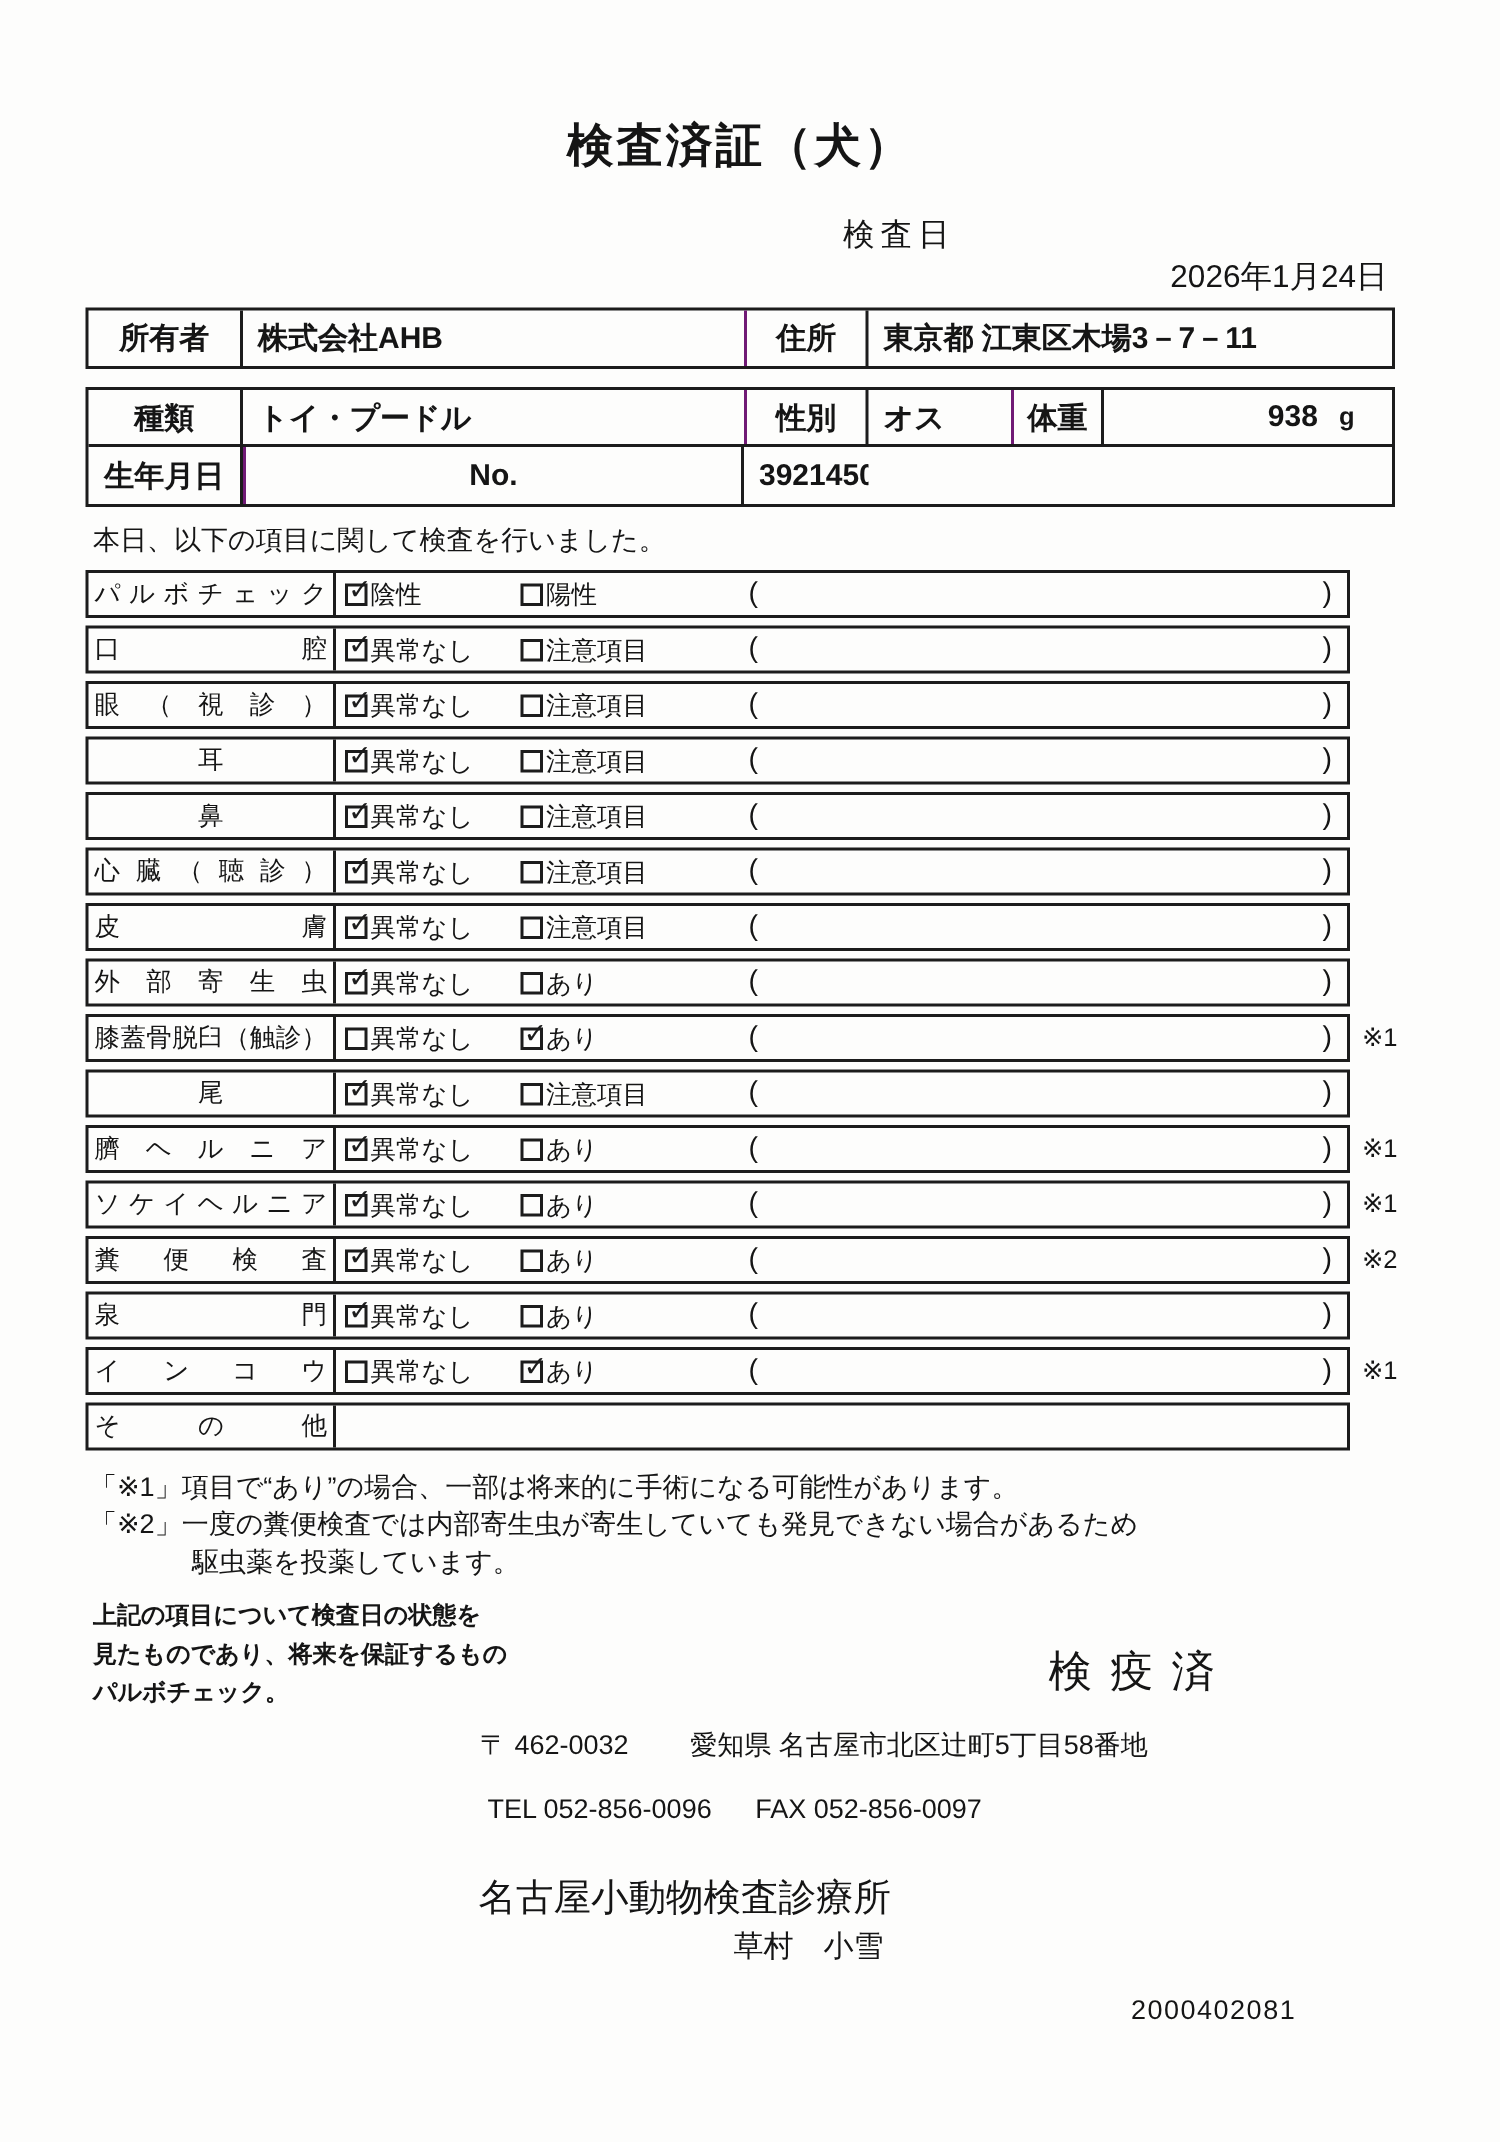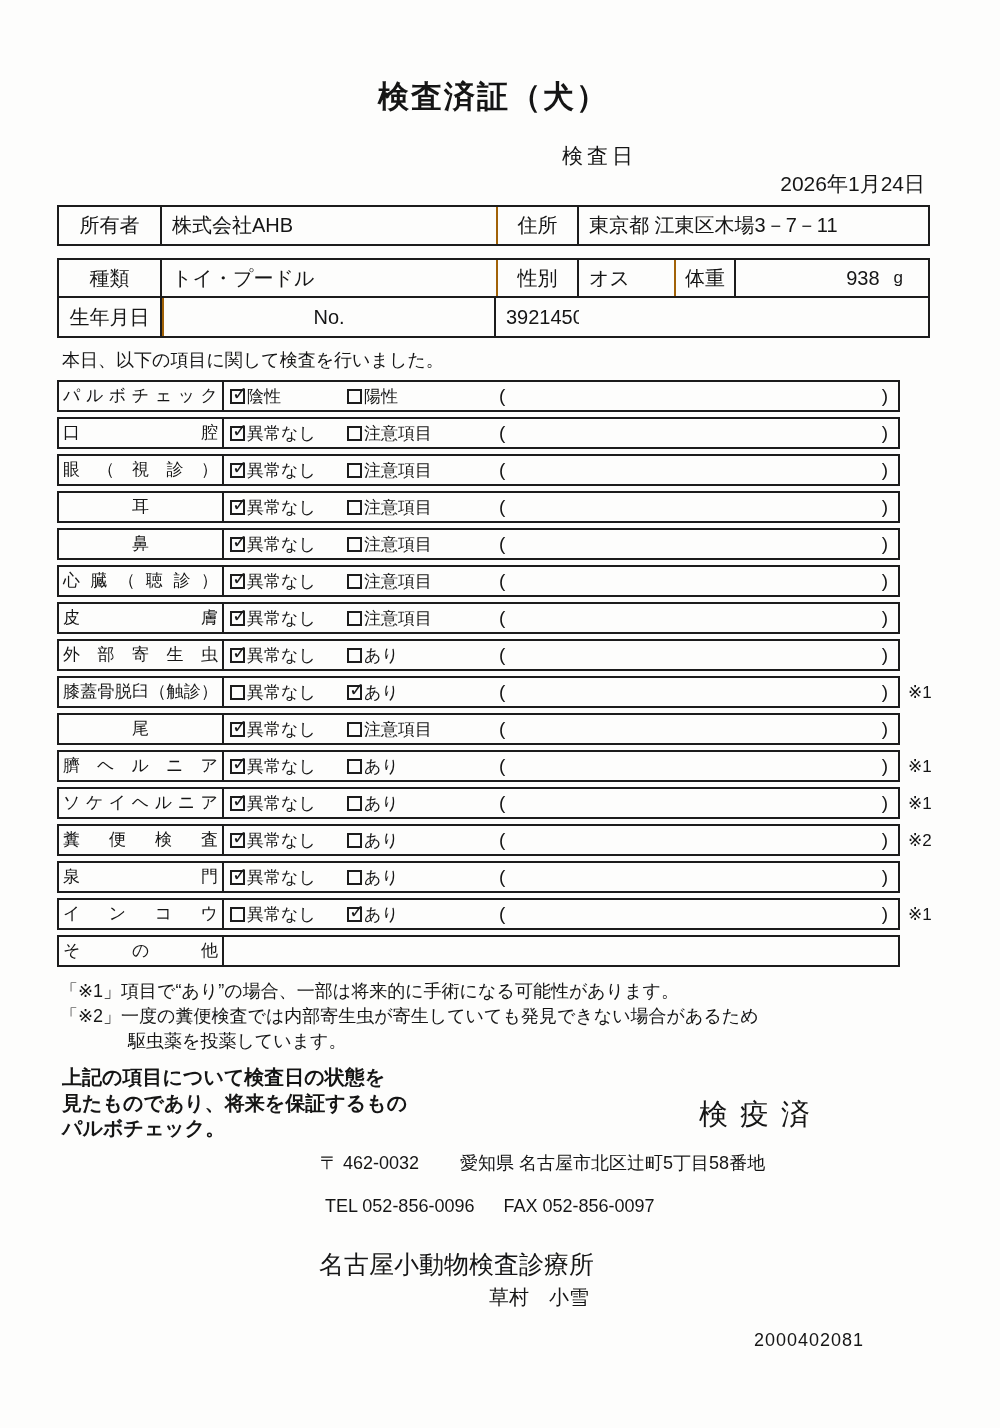--- a/index.html
+++ b/index.html
@@ -19,23 +19,23 @@
   .date-row .lbl { margin-left:505px; letter-spacing:4px; }
   .date-row .val { margin-left:auto; margin-right:5px; }
 
   
   .boxtable { border:2px solid #1c1c1c; width:873px; font-size:20px; }
   .t1 { margin-top:7px; display:grid; grid-template-columns:103px 334px 83px 1fr; height:41px; }
   .t2 { margin-top:12px; }
   .t2row { display:grid; height:38px; }
   .t2row.r1 { grid-template-columns:103px 334px 83px 95px 62px 1fr; border-bottom:2px solid #1c1c1c; }
   .t2row.r2 { grid-template-columns:103px 334px 83px 1fr; }
-  .cell { display:flex; align-items:center; padding:0 10px; white-space:nowrap; overflow:hidden; }
+  .cell { display:flex; align-items:center; padding:0 10px; white-space:nowrap; overflow:hidden;font-weight:bold; }
   .cell.lab { justify-content:center; border-right:2px solid #1c1c1c; padding:0 4px; }
-  .cell.midlab { border-left:2px solid #a16207; border-right:2px solid #1c1c1c; justify-content:center; }
+  .cell.midlab { border-left:2px solid #701a75; border-right:2px solid #1c1c1c; justify-content:center; }
   .cell.weight { justify-content:flex-end; padding-right:25px; }
   .cell.weight .unit { font-size:17px; margin-left:14px; }
 
   
   .intro { margin-top:10px; margin-left:5px; font-size:18px; }
 
   
   .checklist { margin-top:8px; width:843px; }
   .crow { display:flex; border:2px solid #1c1c1c; height:32px; margin-bottom:5px; position:relative; }
   .clabel { width:165px; border-right:2px solid #1c1c1c; font-size:17px; line-height:27px;
@@ -51,21 +51,21 @@
   .pspace { flex:1; }
   .cbody .close { margin-right:10px; }
   .rnote { position:absolute; left:calc(100% + 10px); top:4px; font-size:17px; white-space:nowrap; }
 
   
   .footnotes { margin-top:12px; font-size:18px; line-height:25px; margin-left:3px; }
   .footnotes .indent { margin-left:68px; }
 
   
   .disc-wrap { position:relative; margin-top:11px; width:873px; }
-  .disclaimer { font-size:20px; font-weight:600; line-height:25.5px; margin-left:5px; }
+  .disclaimer { font-size:16px; font-weight:600; line-height:25.5px; margin-left:5px; }
   .stamp { position:absolute; left:642px; top:30px; font-size:29px; letter-spacing:12px; white-space:nowrap; }
 
   
   .postal-line { margin-top:9px; margin-left:263px; font-size:18px; }
   .postal-line .addr { margin-left:36px; }
   .tel-line { margin-top:21px; margin-left:268px; font-size:18px; }
   .tel-line .fax { margin-left:24px; }
   .clinic-name { margin-top:31px; margin-left:262px; font-size:25px; }
   .vet-name { margin-top:3px; margin-left:432px; font-size:20px; }
   .serial { margin-top:19px; margin-left:697px; font-size:18px; letter-spacing:1px; }

